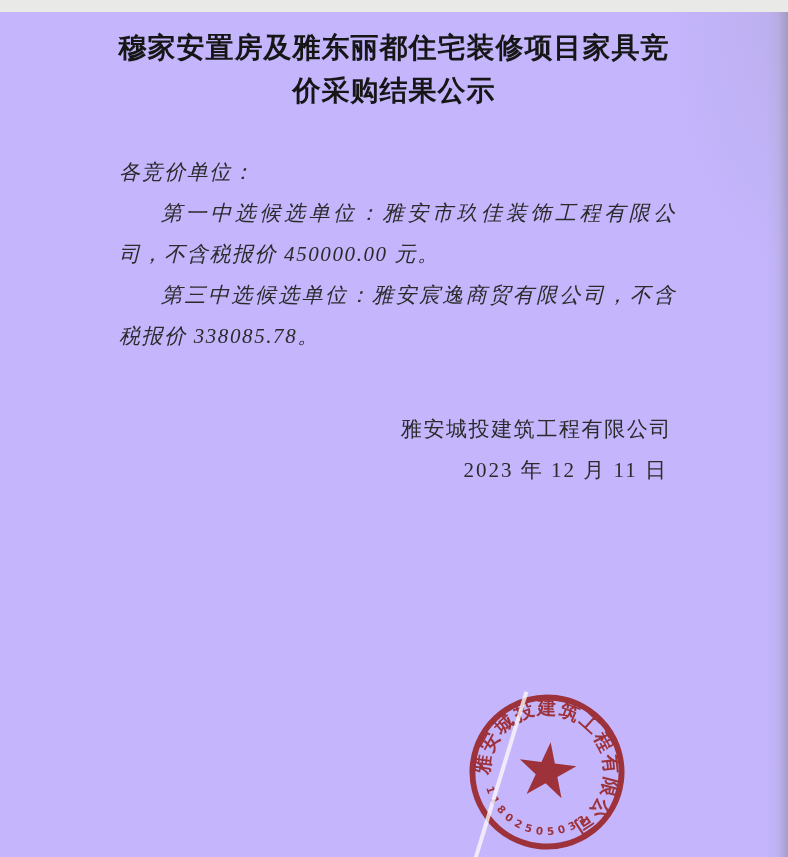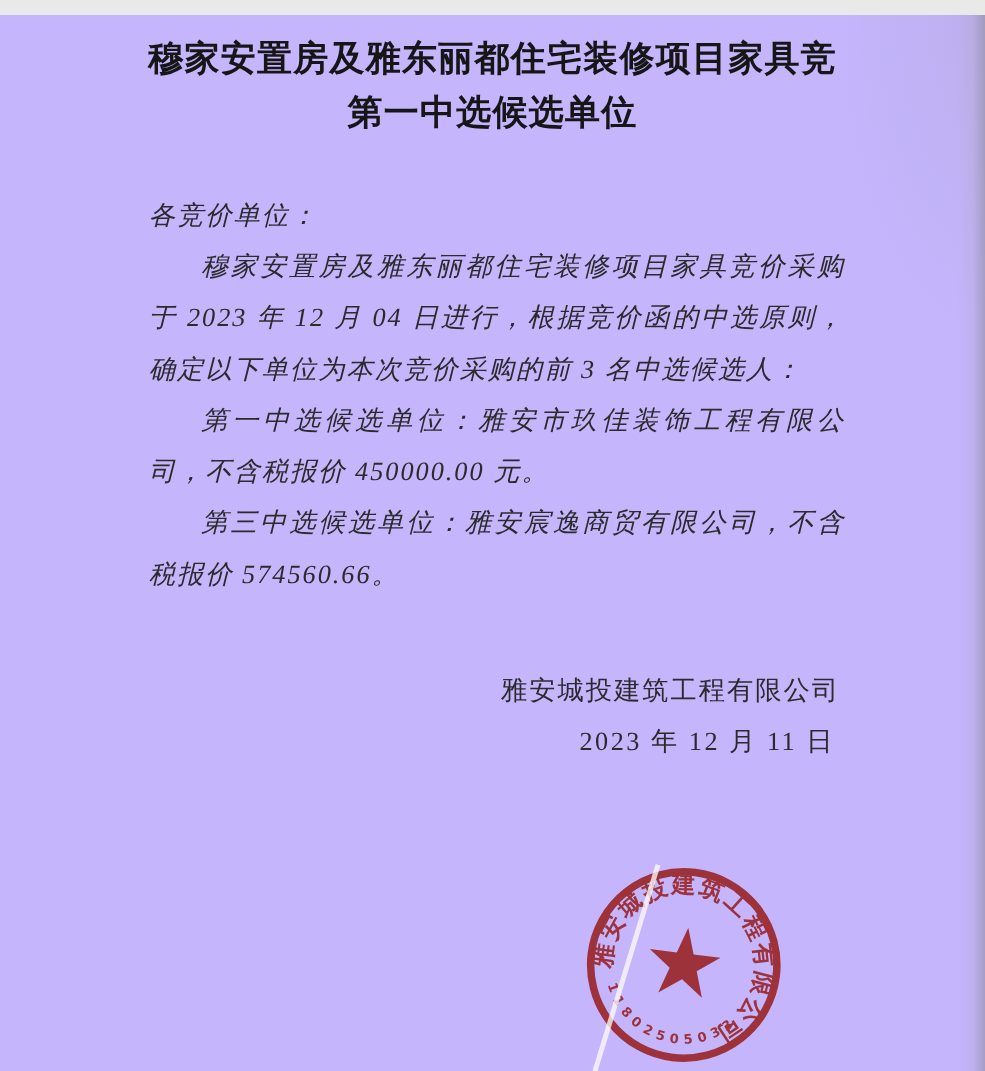--- a/index.html
+++ b/index.html
@@ -97,28 +97,27 @@
     pointer-events: none;
   }
 </style>
 </head>
 <body>
 
 <div class="page">
 
   <div class="doc-title">
     <div>穆家安置房及雅东丽都住宅装修项目家具竞</div>
-    <div>第一中选候选单位</div>
+    <div>价采购结果公示</div>
   </div>
 
   <div class="doc-body">
       <p class="para">各竞价单位：</p>
-      <p class="para indent">穆家安置房及雅东丽都住宅装修项目家具竞价采购于 2023 年 12 月 04 日进行，根据竞价函的中选原则，确定以下单位为本次竞价采购的前 3 名中选候选人：</p>
       <p class="para indent">第一中选候选单位：雅安市玖佳装饰工程有限公司，不含税报价 450000.00 元。</p>
-      <p class="para indent">第三中选候选单位：雅安宸逸商贸有限公司，不含税报价 574560.66。</p>
+      <p class="para indent">第三中选候选单位：雅安宸逸商贸有限公司，不含税报价 338085.78。</p>
     </div>
 
   <div class="signature">
     <div class="sig-company">雅安城投建筑工程有限公司</div>
     <div class="sig-date">2023 年 12 月 11 日</div>
   </div>
 
   <div class="seal">
     <svg viewBox="-85 -85 170 170" xmlns="http://www.w3.org/2000/svg">
       <defs>

